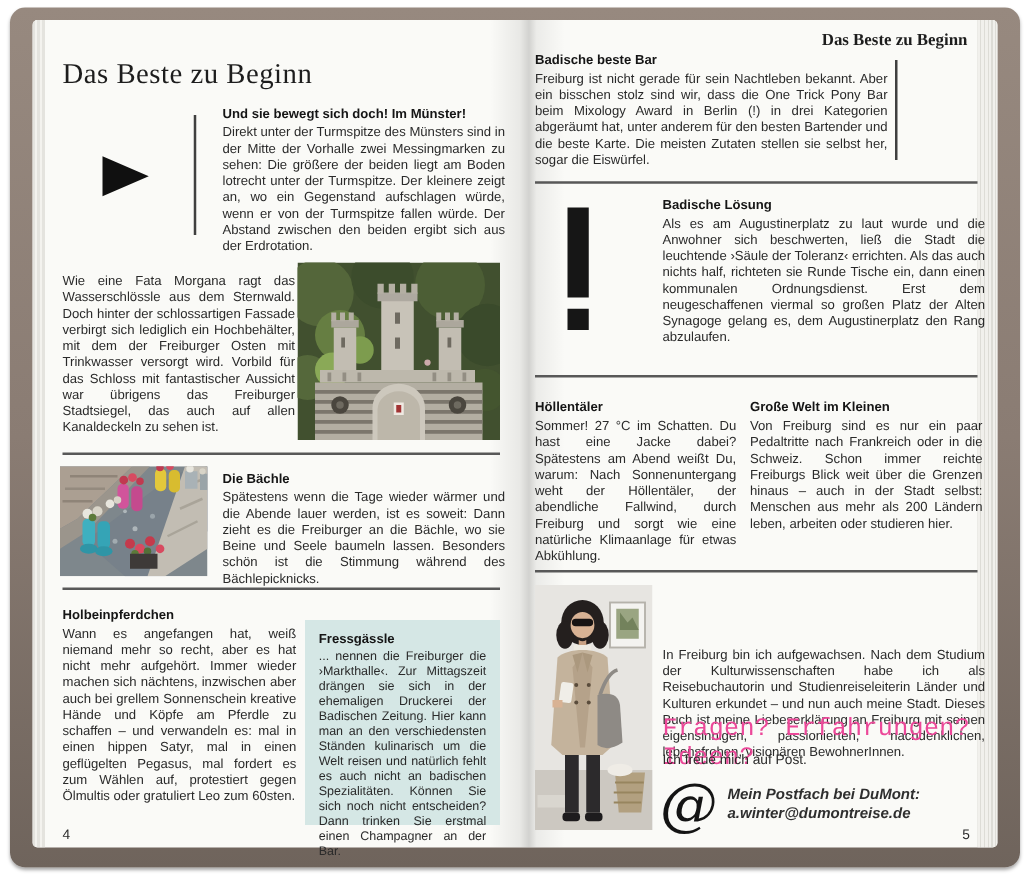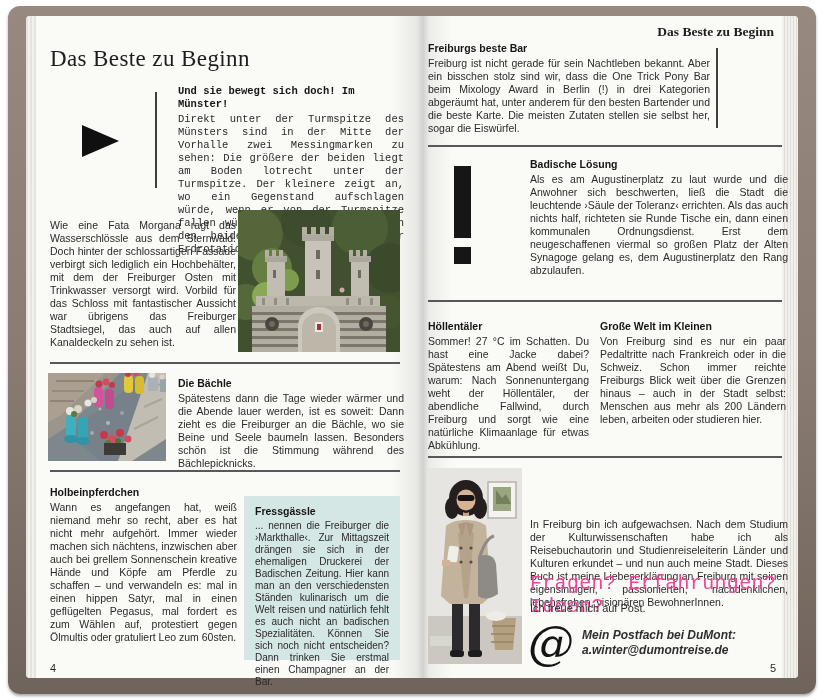--- a/index.html
+++ b/index.html
@@ -30,21 +30,21 @@
   .body-sm { font-size:10px; color:#2a2a2a; line-height:12px; text-align:justify; }
 
   .hrule { position:absolute; height:2px; background:#585858; }
   .vrule { position:absolute; width:1.5px; background:#3f3f3f; }
 
   
   .lp-title { position:absolute; left:24px; top:30px; }
   .tri-icon { position:absolute; left:56px; top:109px; width:0; height:0;
               border-left:37px solid #101010; border-top:16px solid transparent; border-bottom:16px solid transparent; }
   .lp-vrule1 { left:129px; top:76px; height:96px; }
-  .lp-sec1 { position:absolute; left:152px; top:69px; width:226px;font-family:Liberation Mono, monospace; }
+  .lp-sec1 { position:absolute; left:152px; top:69px; width:226px; }
   .lp-schloss-h { position:absolute; left:24px; top:188px; width:200px; }
   .lp-schloss-b { position:absolute; left:24px; top:203px; width:186px; }
   .castle-img { position:absolute; left:212px; top:194px; width:162px; height:142px; }
   .lp-hr1 { left:24px; top:346px; width:350px; }
   .boots-img { position:absolute; left:22px; top:357px; width:118px; height:88px; }
   .lp-sec3 { position:absolute; left:152px; top:361px; width:226px; }
   .lp-hr2 { left:24px; top:454px; width:350px; }
   .lp-holbein { position:absolute; left:24px; top:470px; width:187px; }
   .fress-box { position:absolute; left:218px; top:480px; width:156px; height:164px;
                background:#d5e7e5; padding:9px 11px; }
@@ -201,21 +201,21 @@
       <circle cx="60" cy="70" r="3" fill="#5c7a3a"></circle>
         <circle cx="70" cy="68" r="3" fill="#527038"></circle>
       <rect x="56" y="70" width="22" height="12" fill="#3e3a38"></rect>
       <circle cx="40" cy="30" r="3.5" fill="#e8e6de"></circle>
         <circle cx="46" cy="27" r="3" fill="#d8d4c8"></circle>
     </svg>
 
     <div class="lp-sec3">
       <div class="h-bold">Die Bächle</div>
       <div class="sec-gap"></div>
-      <div class="body-txt">Spätestens dann die Tage wieder wärmer und die Abende lauer werden, ist es soweit: Dann zieht es die Freiburger an die Bächle, wo sie Beine und Seele baumeln lassen. Besonders schön ist die Stimmung während des Bächlepicknicks.</div>
+      <div class="body-txt">Spätestens wenn die Tage wieder wärmer und die Abende lauer werden, ist es soweit: Dann zieht es die Freiburger an die Bächle, wo sie Beine und Seele baumeln lassen. Besonders schön ist die Stimmung während des Bächlepicknicks.</div>
     </div>
 
     <div class="hrule lp-hr2"></div>
 
     <div class="lp-holbein">
       <div class="h-bold">Holbeinpferdchen</div>
       <div class="sec-gap"></div>
       <div class="body-txt">Wann es angefangen hat, weiß niemand mehr so recht, aber es hat nicht mehr aufgehört. Immer wieder machen sich nächtens, inzwischen aber auch bei grellem Sonnenschein kreative Hände und Köpfe am Pferdle zu schaffen – und verwandeln es: mal in einen hippen Satyr, mal in einen geflügelten Pegasus, mal fordert es zum Wählen auf, protestiert gegen Ölmultis oder gratuliert Leo zum 60sten.</div>
     </div>
 
@@ -225,21 +225,21 @@
       <div class="body-sm">... nennen die Freiburger die ›Markthalle‹. Zur Mittagszeit drängen sie sich in der ehemaligen Druckerei der Badischen Zeitung. Hier kann man an den verschiedensten Ständen kulinarisch um die Welt reisen und natürlich fehlt es auch nicht an badischen Spezialitäten. Können Sie sich noch nicht entscheiden? Dann trinken Sie erstmal einen Champagner an der Bar.</div>
     </div>
 
     <div class="pagenum lp-num">4</div>
   </div>
 
   <div class="page-right">
     <div class="running-head rp-head">Das Beste zu Beginn</div>
 
     <div class="rp-bar">
-      <div class="h-bold">Freiburgs beste Bar</div>
+      <div class="h-bold">Badische beste Bar</div>
       <div class="sec-gap"></div>
       <div class="body-txt">Freiburg ist nicht gerade für sein Nachtleben bekannt. Aber ein bisschen stolz sind wir, dass die One Trick Pony Bar beim Mixology Award in Berlin (!) in drei Kategorien abgeräumt hat, unter anderem für den besten Bartender und die beste Karte. Die meisten Zutaten stellen sie selbst her, sogar die Eiswürfel.</div>
     </div>
     <div class="vrule rp-vrule"></div>
 
     <div class="hrule rp-hr1"></div>
 
     <div class="excl-icon">
       <div class="excl-bar"></div>
       <div class="excl-dot"></div>

